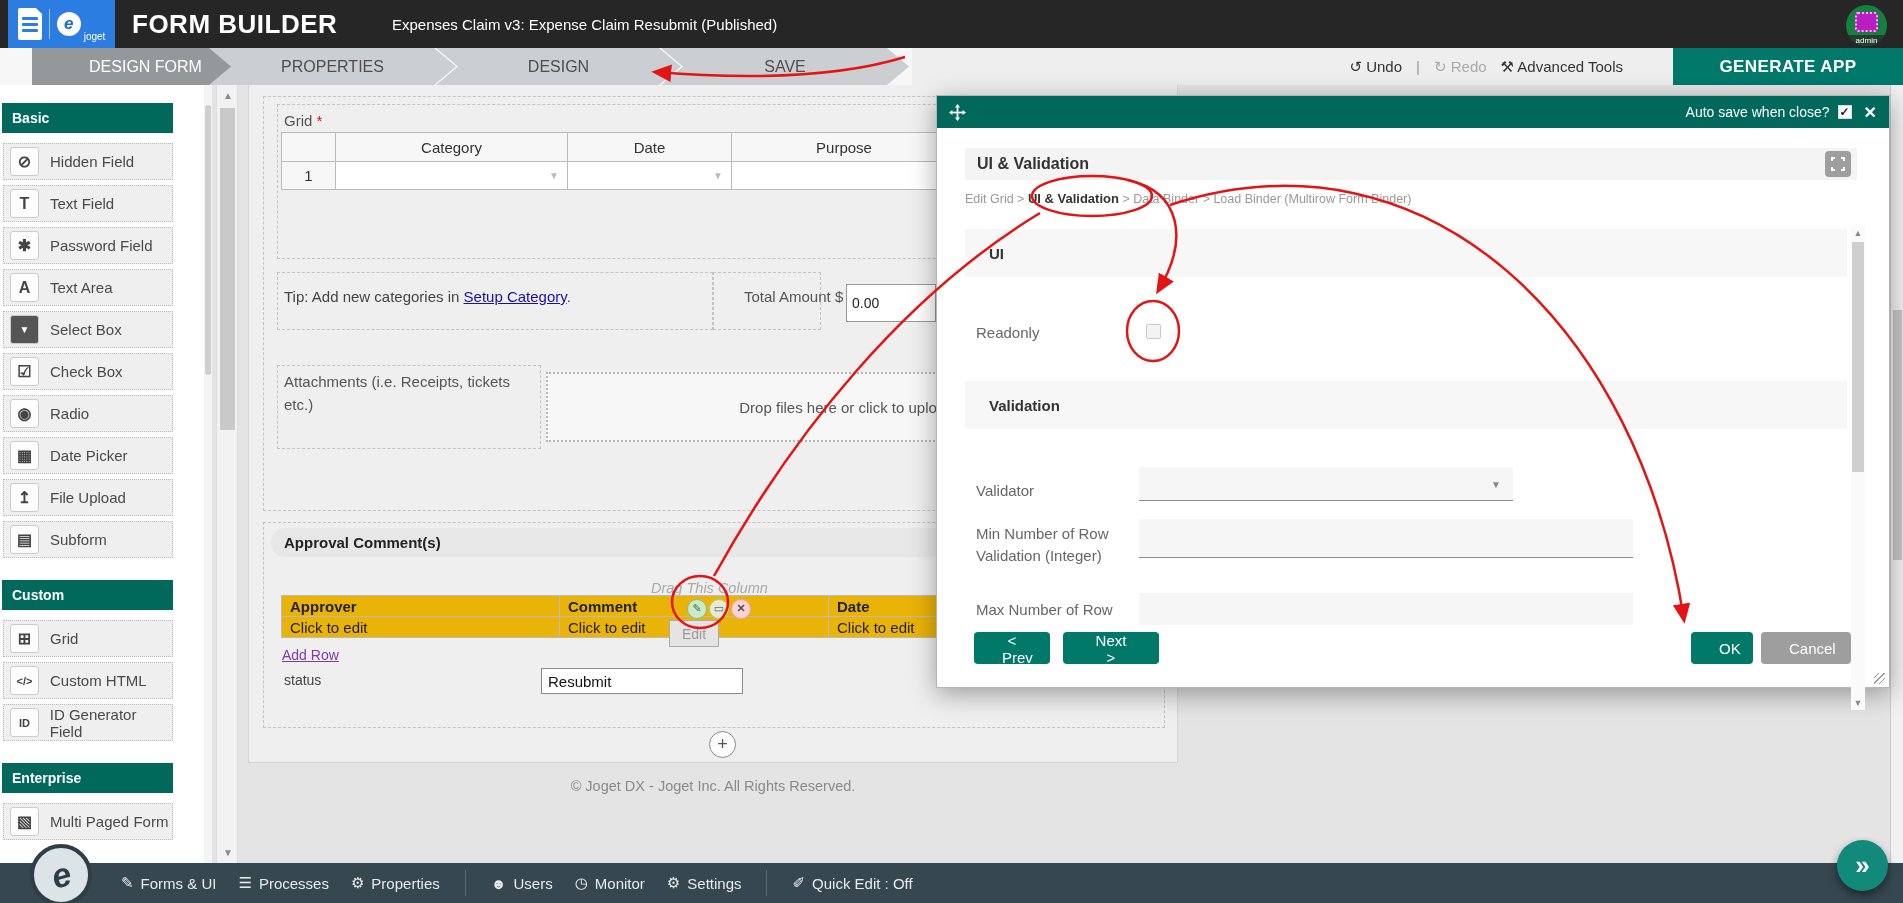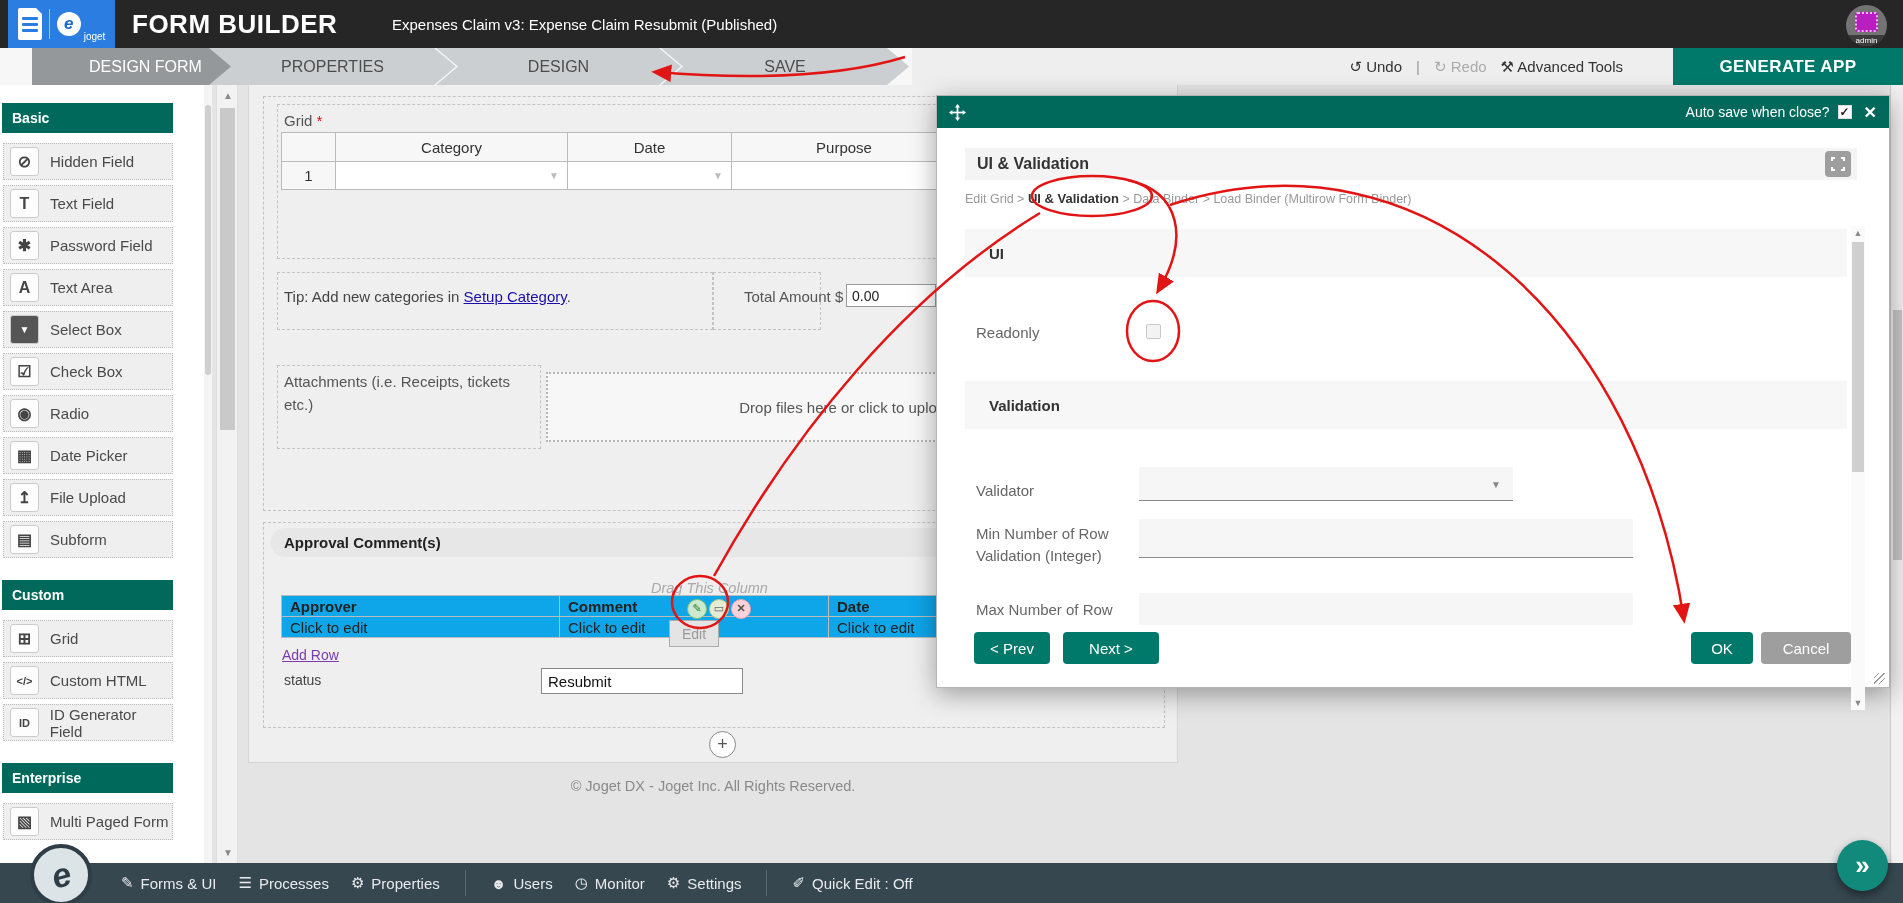--- a/index.html
+++ b/index.html
@@ -10,21 +10,21 @@
   .topbar{position:absolute;left:0;top:0;width:1903px;height:48px;background:#262626;}
   .logo-box{position:absolute;left:8px;top:0;width:107px;height:48px;background:#2b7de1;display:flex;align-items:center;justify-content:center;gap:7px;}
   .doc-icon{width:24px;height:32px;background:#fff;border-radius:2px;position:relative;display:flex;flex-direction:column;justify-content:center;gap:3px;padding:0 4px;}
   .doc-icon i{display:block;height:3px;background:#2b7de1;border-radius:1px;}
   .doc-fold{position:absolute;right:-1px;top:-1px;width:0;height:0;border-left:8px solid transparent;border-top:8px solid #2b7de1;}
   .logo-sep{width:1px;height:30px;background:rgba(255,255,255,.55);}
   .joget-circ{width:24px;height:24px;border-radius:50%;background:#fff;color:#1d6ac9;font-weight:bold;font-style:italic;font-size:17px;line-height:23px;text-align:center;}
   .joget-word{color:#fff;font-size:10px;margin-left:-4px;align-self:flex-end;margin-bottom:6px;}
   .tb-title{position:absolute;left:132px;top:9px;color:#fff;font-size:26px;font-weight:bold;letter-spacing:.5px;}
   .tb-sub{position:absolute;left:392px;top:16px;color:#fff;font-size:15px;}
-  .avatar{position:absolute;left:1846px;top:5px;width:41px;height:41px;border-radius:50%;background:#737373;overflow:hidden;}
+  .avatar{position:absolute;left:1846px;top:5px;width:41px;height:41px;border-radius:50%;background:#15803d;overflow:hidden;}
   .avatar .sq{position:absolute;left:9px;top:7px;width:23px;height:20px;background:#b81ec0;border-radius:3px;border:2px dotted #e9b9ef;}
   .avatar .nm{position:absolute;left:0;bottom:0;width:100%;text-align:center;font-size:8px;color:#fff;background:rgba(40,40,40,.75);padding:1px 0;}
 
   
   .navbar{position:absolute;left:0;top:48px;width:1903px;height:37px;background:#eeeeee;}
   .nav-base{position:absolute;left:0;top:0;width:912px;height:37px;background:#f7f7f7;}
   .tab{position:absolute;top:0;height:37px;line-height:37px;text-align:center;font-size:16px;color:#4d4d4d;background:#cccfd1;}
   .tab.active{background:#95989a;color:#fff;}
   .toolbtns{position:absolute;right:280px;top:0;height:37px;display:flex;align-items:center;gap:14px;font-size:15px;color:#333;}
   .toolbtns .dim{color:#aaa;}
@@ -51,26 +51,26 @@
   .formlabel{font-size:15px;color:#555;}
   .req{color:#e00;font-size:14px;}
   .gtable{position:absolute;left:33px;top:48px;display:flex;flex-direction:column;}
   .grow{display:flex;}
   .gcell{border:1px solid #bbb;margin-left:-1px;margin-top:-1px;font-size:15px;color:#333;display:flex;align-items:center;justify-content:center;}
   .gcell.hd{background:#f7f7f7;height:30px;}
   .gcell.rn{background:#f7f7f7;height:29px;}
   .gcell.sel{background:#fff;height:29px;justify-content:flex-end;padding-right:8px;color:#bbb;font-size:10px;}
   .gcell.blank{background:#fff;height:29px;}
   .tiplink{color:#1a0dab;text-decoration:underline;cursor:pointer;}
-  .amt-input{position:absolute;left:597px;top:199px;width:90px;height:23px;background:#fff;border:1px solid #999;font-size:14px;color:#222;padding:2px 5px;}
+  .amt-input{position:absolute;left:597px;top:199px;width:90px;height:38px;background:#fff;border:1px solid #999;font-size:14px;color:#222;padding:2px 5px;}
   .dropzone{position:absolute;left:297px;top:287px;width:605px;height:70px;border:2px dotted #b5b5b5;background:#f7f7f7;display:flex;align-items:center;justify-content:center;font-size:15px;color:#555;}
   .appr-head{position:absolute;left:22px;top:443px;width:886px;height:29px;background:#e7e7e7;border-radius:14px;display:flex;align-items:center;padding-left:13px;font-weight:bold;font-size:15px;color:#222;}
   .draghint{position:absolute;left:402px;top:495px;font-style:italic;color:#a9a9a9;font-size:14.5px;}
   .atable{position:absolute;left:33px;top:511px;display:flex;flex-direction:column;}
-  .acell{border:1px solid #bbb;margin-left:-1px;margin-top:-1px;background:#0ea5e9;font-size:15px;color:#222;display:flex;align-items:center;padding-left:8px;height:22px;}
+  .acell{border:1px solid #bbb;margin-left:-1px;margin-top:-1px;background:#eab308;font-size:15px;color:#222;display:flex;align-items:center;padding-left:8px;height:22px;}
   .acell.hd{font-weight:bold;}
   .icon-dot{width:20px;height:20px;border-radius:50%;font-size:11px;display:inline-flex;align-items:center;justify-content:center;margin-right:2px;cursor:pointer;}
   .ic-edit{background:#cde9cd;border:1px solid #7cc47c;color:#2e7d32;}
   .ic-copy{background:#e4ecd2;border:1px solid #b7c98c;color:#667;}
   .ic-del{background:#fbd3d8;border:1px solid #f0a3ad;color:#555;font-weight:bold;}
   .edit-tip{position:absolute;left:420px;top:535px;width:50px;height:27px;background:#e4e4e4;border:1px solid #ababab;color:#9a9a9a;font-size:14px;display:flex;align-items:center;justify-content:center;}
   .addrow{position:absolute;left:33px;top:562px;color:#7c3aad;text-decoration:underline;font-size:14px;cursor:pointer;}
   .statuslb{position:absolute;left:35px;top:587px;font-size:14px;color:#444;}
   .statusin{position:absolute;left:292px;top:583px;width:202px;height:26px;background:#fff;border:1px solid #8a8a8a;font-size:15px;color:#111;padding:2px 6px;}
   .plus-btn{position:absolute;left:460px;top:646px;width:27px;height:27px;border:1.5px solid #888;border-radius:50%;color:#555;font-size:18px;display:flex;align-items:center;justify-content:center;background:#fdfdfd;cursor:pointer;}
@@ -91,21 +91,21 @@
   .m-crumbs{position:absolute;left:28px;top:95px;font-size:12.5px;color:#999;}
   .m-crumbs b{color:#333;font-size:13px;}
   .m-secbar{position:absolute;left:28px;width:882px;height:48px;background:#f7f7f7;display:flex;align-items:center;padding-left:24px;font-weight:bold;font-size:15px;color:#333;}
   .m-label{position:absolute;left:39px;font-size:15px;color:#666;}
   .m-input{position:absolute;background:#f6f6f6;border:none;border-bottom:1px solid #8a8a8a;}
   .m-select-arrow{position:absolute;color:#888;font-size:10px;}
   .m-checkbox{position:absolute;left:1146px;top:324px;width:15px;height:15px;background:#f3f3f3;border:1px solid #c9c9c9;border-radius:2px;z-index:21;cursor:pointer;}
   .m-sb{position:absolute;left:914px;top:130px;width:14px;height:484px;background:#fafafa;}
   .m-sb .arr{width:14px;text-align:center;font-size:9px;color:#8a8a8a;position:absolute;}
   .m-sb .thumb{position:absolute;left:1px;top:16px;width:12px;height:230px;background:#cfcfcf;}
-  .m-btn{position:absolute;height:32px;border:none;border-radius:4px;background:#00796b;color:#fff;font-size:15px;cursor:pointer;padding:0 10px;}
+  .m-btn{position:absolute;height:32px;border:none;border-radius:4px;background:#00796b;color:#fff;font-size:15px;cursor:pointer;padding:0 28px;}
   .m-btn.gray{background:#9e9e9e;}
   .m-resize{position:absolute;right:4px;bottom:3px;width:11px;height:11px;background:
     repeating-linear-gradient(135deg,transparent 0 3px,#999 3px 4px);cursor:nwse-resize;}
 
   
   .bottombar{position:absolute;left:0;top:863px;width:1903px;height:40px;background:#36474f;display:flex;align-items:center;color:#e8eaed;font-size:15px;}
   .bb-logo{position:absolute;left:30px;top:-19px;width:62px;height:62px;border-radius:50%;background:#dde4e7;border:4px solid #2f3e46;display:flex;align-items:center;justify-content:center;z-index:5;}
   .bb-logo span{font-size:34px;font-weight:bold;font-style:italic;color:#2f3e46;transform:rotate(-15deg);}
   .bb-sep{width:1px;height:26px;background:#5b6a71;margin:0 14px;}
   .bb-item{display:flex;align-items:center;gap:7px;margin:0 11px;cursor:pointer;white-space:nowrap;}

